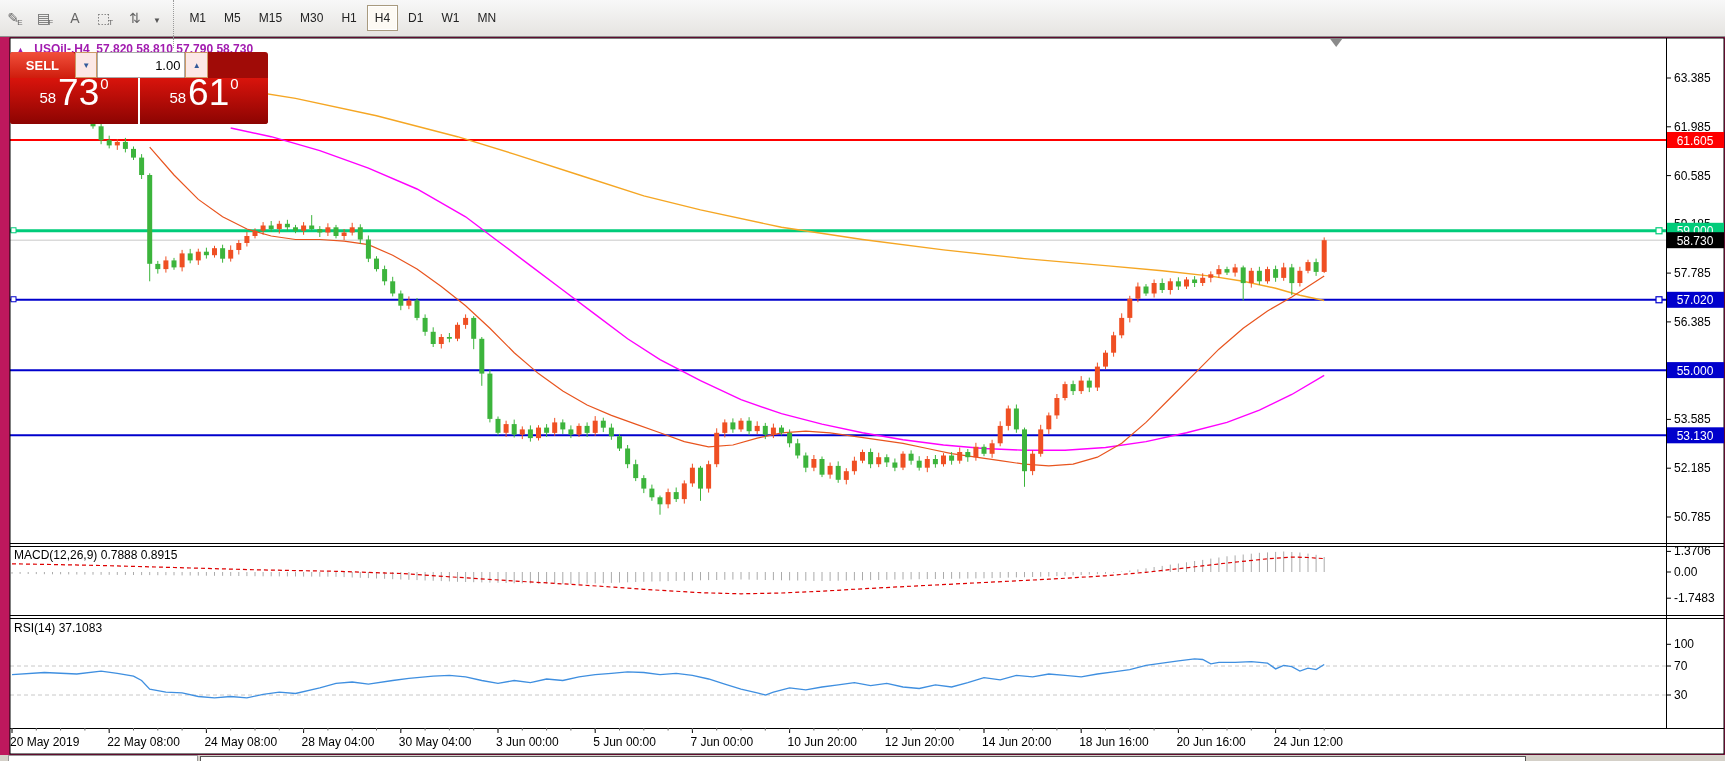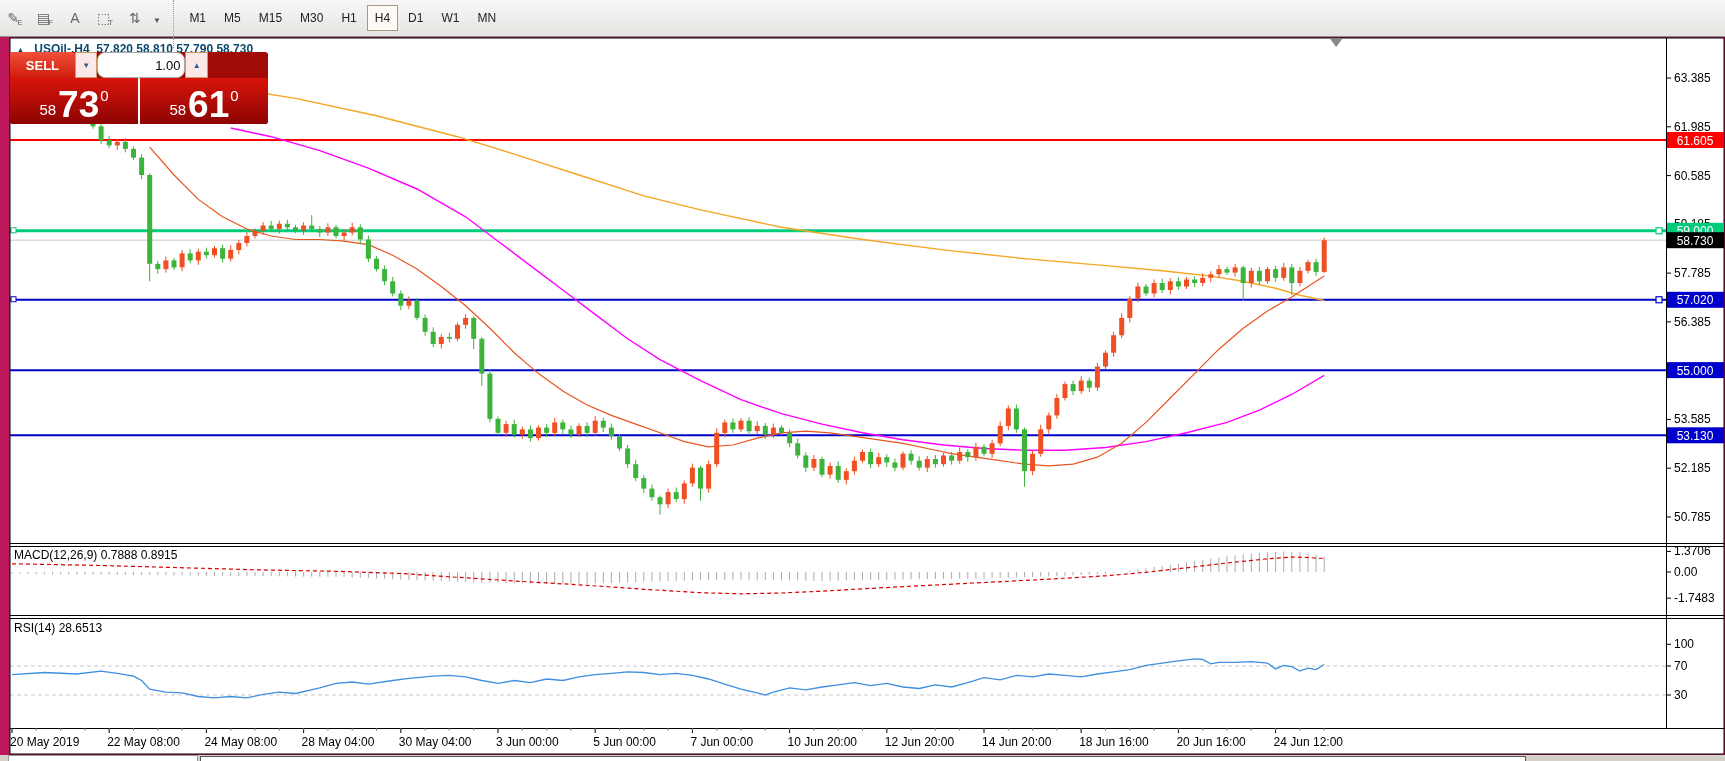--- a/index.html
+++ b/index.html
@@ -13,39 +13,39 @@
   .sub{font-size:8px;color:#666;margin-left:-2px;margin-top:8px;}
   .caret{font-size:8px;color:#555;margin-left:3px;}
   #tfgroup{display:inline-block;border-left:1px dotted #9a9a9a;margin-left:8px;padding-left:6px;height:48px;vertical-align:top;}
   .tfbtn{display:inline-flex;align-items:center;justify-content:center;height:24px;padding:0 7px;margin:5px 1px;
     font-size:12px;color:#222;border:1px solid transparent;}
   .tfbtn.sel{background:#fdfaf4;border:1px solid #a89a7e;box-shadow:inset 0 0 0 1px #fff;}
   
   #chartwin{position:absolute;left:0;top:37px;width:1725px;height:724px;background:#be185d;z-index:1;}
   svg{position:absolute;left:0;top:0;z-index:1;}
   
-  #titlebar{position:absolute;left:16px;top:42px;z-index:6;font-size:12px;font-weight:bold;color:#0c4a6e;}
+  #titlebar{position:absolute;left:16px;top:42px;z-index:6;font-size:12px;font-weight:bold;color:#a21caf;}
   #titlebar .arr{font-size:9px;margin-right:6px;}
   #panel{position:absolute;left:10px;top:52px;width:258px;height:72px;z-index:7;
     background:#a00b07;border-radius:3px;padding:0;}
   #panel .row1{display:flex;height:26px;}
   .rbtn{background:linear-gradient(#f1503b,#cf1d0d);color:#fff;font-size:13px;font-weight:bold;
     display:flex;align-items:center;justify-content:center;border-radius:3px 3px 0 0;}
   #sellbtn{width:66px;} #buybtn{width:61px;margin-top:48px;}
   .spin{width:21px;background:#fce8e6;border:1px solid #c96;display:flex;align-items:center;justify-content:center;
     font-size:8px;color:#335a9a;}
-  #volinput{width:78px;border:1px solid #aaa;border-radius:8px;font-size:13px;text-align:right;padding:0 4px;
+  #volinput{width:78px;border:1px solid #aaa;border-radius:1px;font-size:13px;text-align:right;padding:0 4px;
     font-family:"Liberation Sans",sans-serif;}
   #panel .row2{display:flex;height:46px;}
   .pricebox{flex:1;background:linear-gradient(#d9140c,#8c0402);color:#fff;display:flex;align-items:flex-end;
-    justify-content:center;padding-bottom:3px;}
+    justify-content:center;padding-bottom:15px;}
   .pricebox.left{border-radius:0 0 0 3px;border-right:2px solid #fff;}
   .pricebox.right{border-radius:0 0 3px 0;}
   .p-small{font-size:15px;line-height:15px;margin:0 2px 4px 0;}
-  .p-big{font-size:37px;line-height:33px;font-weight:bold;}
+  .p-big{font-size:37px;line-height:33px;font-weight:normal;}
   .p-sup{font-size:15px;line-height:15px;margin:0 0 18px 1px;}
   .indlabel{position:absolute;z-index:6;font-size:12px;color:#000;}
   #bottomstrip{position:absolute;left:0;top:755px;width:1725px;height:6px;background:#d4d0c8;z-index:8;}
   #bottomstrip .tabstub{position:absolute;left:8px;top:0;width:188px;height:6px;background:#fff;border:1px solid #9a9a9a;border-bottom:none;}
   #bottomstrip .scroll{position:absolute;left:200px;top:1px;width:1324px;height:5px;background:#fff;border:1px solid #555;border-bottom:none;}
 </style>
 </head>
 <body>
 
 <div id="toolbar">
@@ -749,19 +749,19 @@
       <span class="p-big">61</span>
       <span class="p-sup">0</span>
     </div>
   </div>
 </div>
 
 <div class="indlabel" style="left:14px;top:548px;text-align:center;">
   <span>MACD(12,26,9)</span>&nbsp;<span>0.7888 0.8915</span>
 </div>
 <div class="indlabel" style="left:14px;top:621px;">
-  <span>RSI(14)</span>&nbsp;<span>28.6513</span>
+  <span>RSI(14)</span>&nbsp;<span>37.1083</span>
 </div>
 
 <div id="bottomstrip">
   <div class="tabstub"></div>
   <div class="scroll"></div>
 </div>
 
 </body></html>

